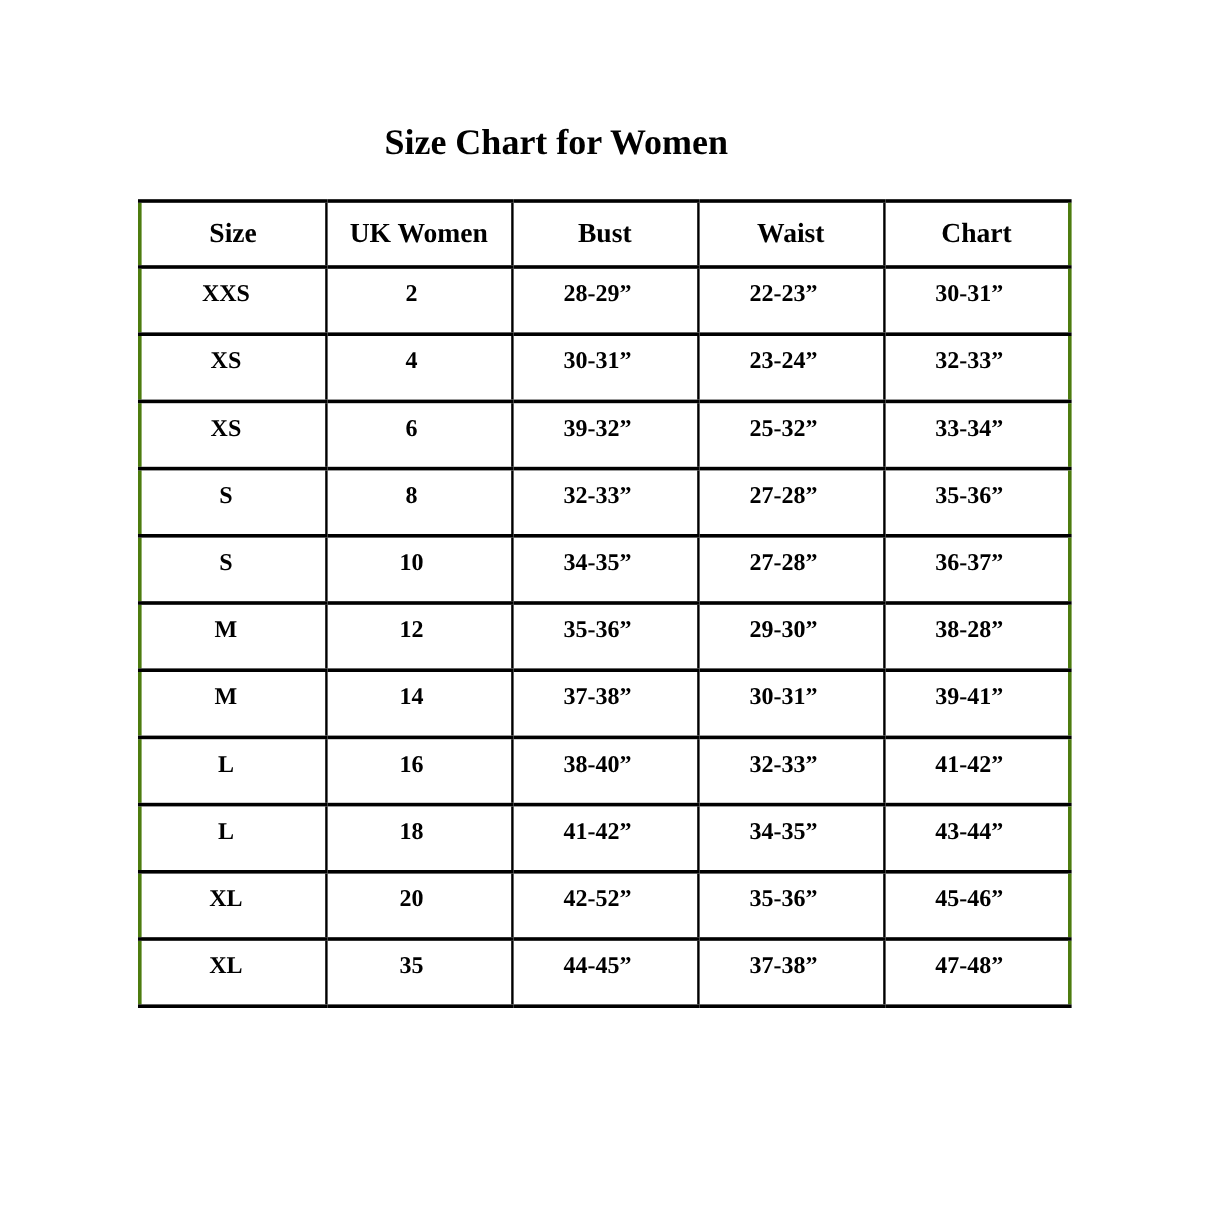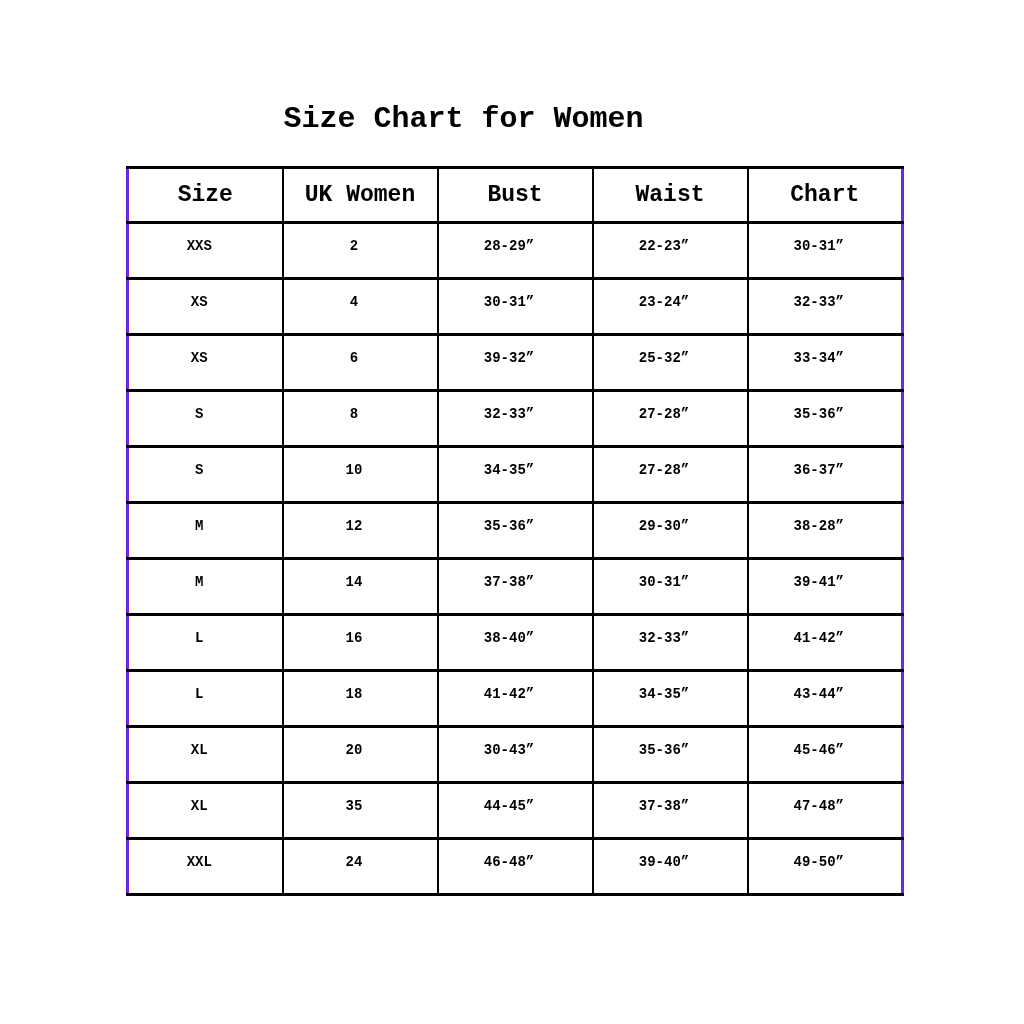--- a/index.html
+++ b/index.html
@@ -5,43 +5,43 @@
   html, body {
     margin: 0;
     padding: 0;
     background: #ffffff;
   }
   .page {
     position: relative;
     width: 927px;
     height: 1024px;
     background: #ffffff;
-    font-family: Liberation Mono, monospace;
+    font-family: Liberation Serif, serif;
     color: #000000;
     overflow: hidden;
   }
   .title {
     position: absolute;
     top: 102px;
     left: 0;
     width: 100%;
     margin: 0;
     text-align: center;
     font-size: 30px;
     font-weight: bold;
     color: #000000;
   }
   table.size-table {
     position: absolute;
-    left: 126px;
+    left: 115px;
     top: 166px;
     width: 778px;
     border-collapse: collapse;
     table-layout: fixed;
-    border: 3px solid #6d28d9;
+    border: 3px solid #4d7c0f;
   }
   .size-table th,
   .size-table td {
     border-left: 2px solid #000000;
     border-right: 2px solid #000000;
     border-top: 3px solid #000000;
     border-bottom: 3px solid #000000;
     box-sizing: border-box;
     text-align: center;
     vertical-align: middle;
@@ -49,21 +49,21 @@
     background: #ffffff;
     overflow: hidden;
   }
   .size-table th {
     height: 55px;
     font-size: 23px;
     padding: 0;
   }
   .size-table td {
     height: 56px;
-    font-size: 14px;
+    font-size: 20px;
     padding: 0 12px 10px 0; 
     margin-top: 44px;
   }
 </style>
 </head>
 <body>
 
 <div class="page">
 
   <h1 class="title">Size Chart for Women</h1>
@@ -138,34 +138,27 @@
         <tr>
           <td>L</td>
           <td>18</td>
           <td>41-42”</td>
           <td>34-35”</td>
           <td>43-44”</td>
         </tr>
         <tr>
           <td>XL</td>
           <td>20</td>
-          <td>30-43”</td>
+          <td>42-52”</td>
           <td>35-36”</td>
           <td>45-46”</td>
         </tr>
         <tr>
           <td>XL</td>
           <td>35</td>
           <td>44-45”</td>
           <td>37-38”</td>
           <td>47-48”</td>
         </tr>
-        <tr>
-          <td>XXL</td>
-          <td>24</td>
-          <td>46-48”</td>
-          <td>39-40”</td>
-          <td>49-50”</td>
-        </tr>
       </tbody>
   </table>
 
 </div>
 
 </body></html>

